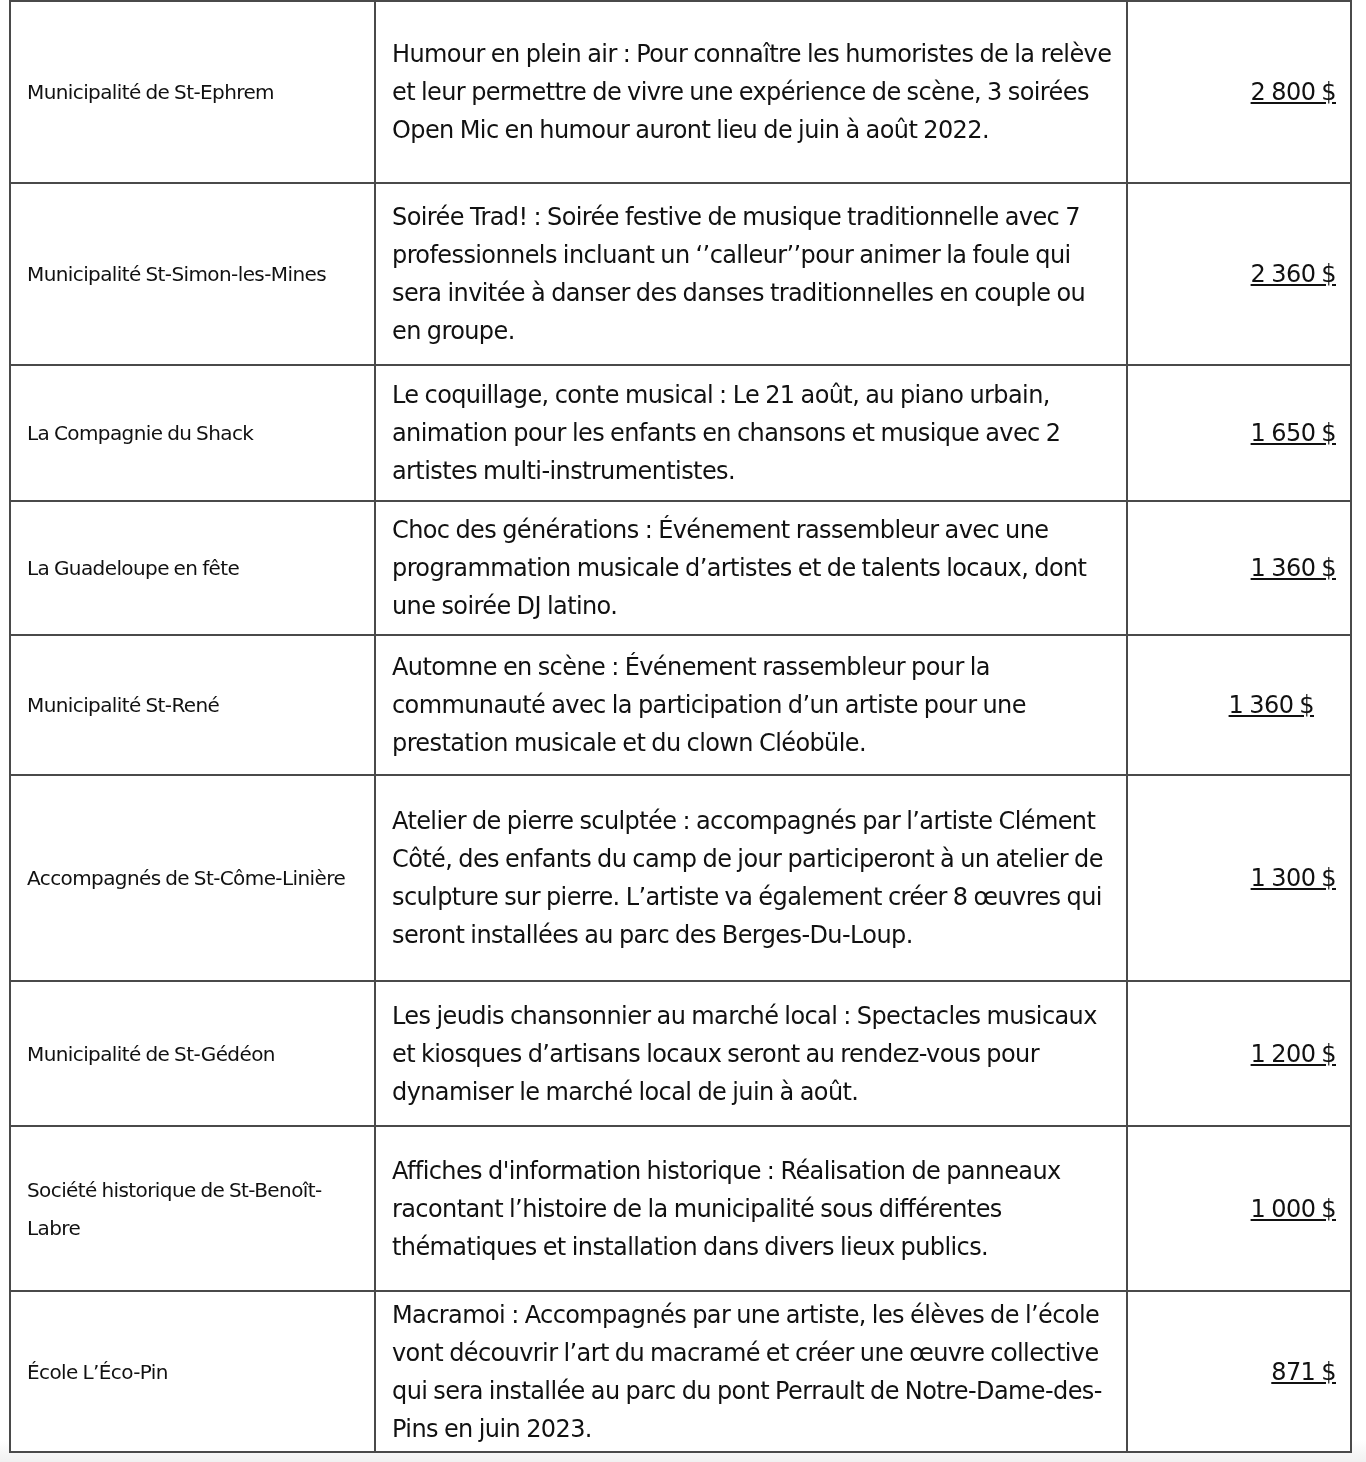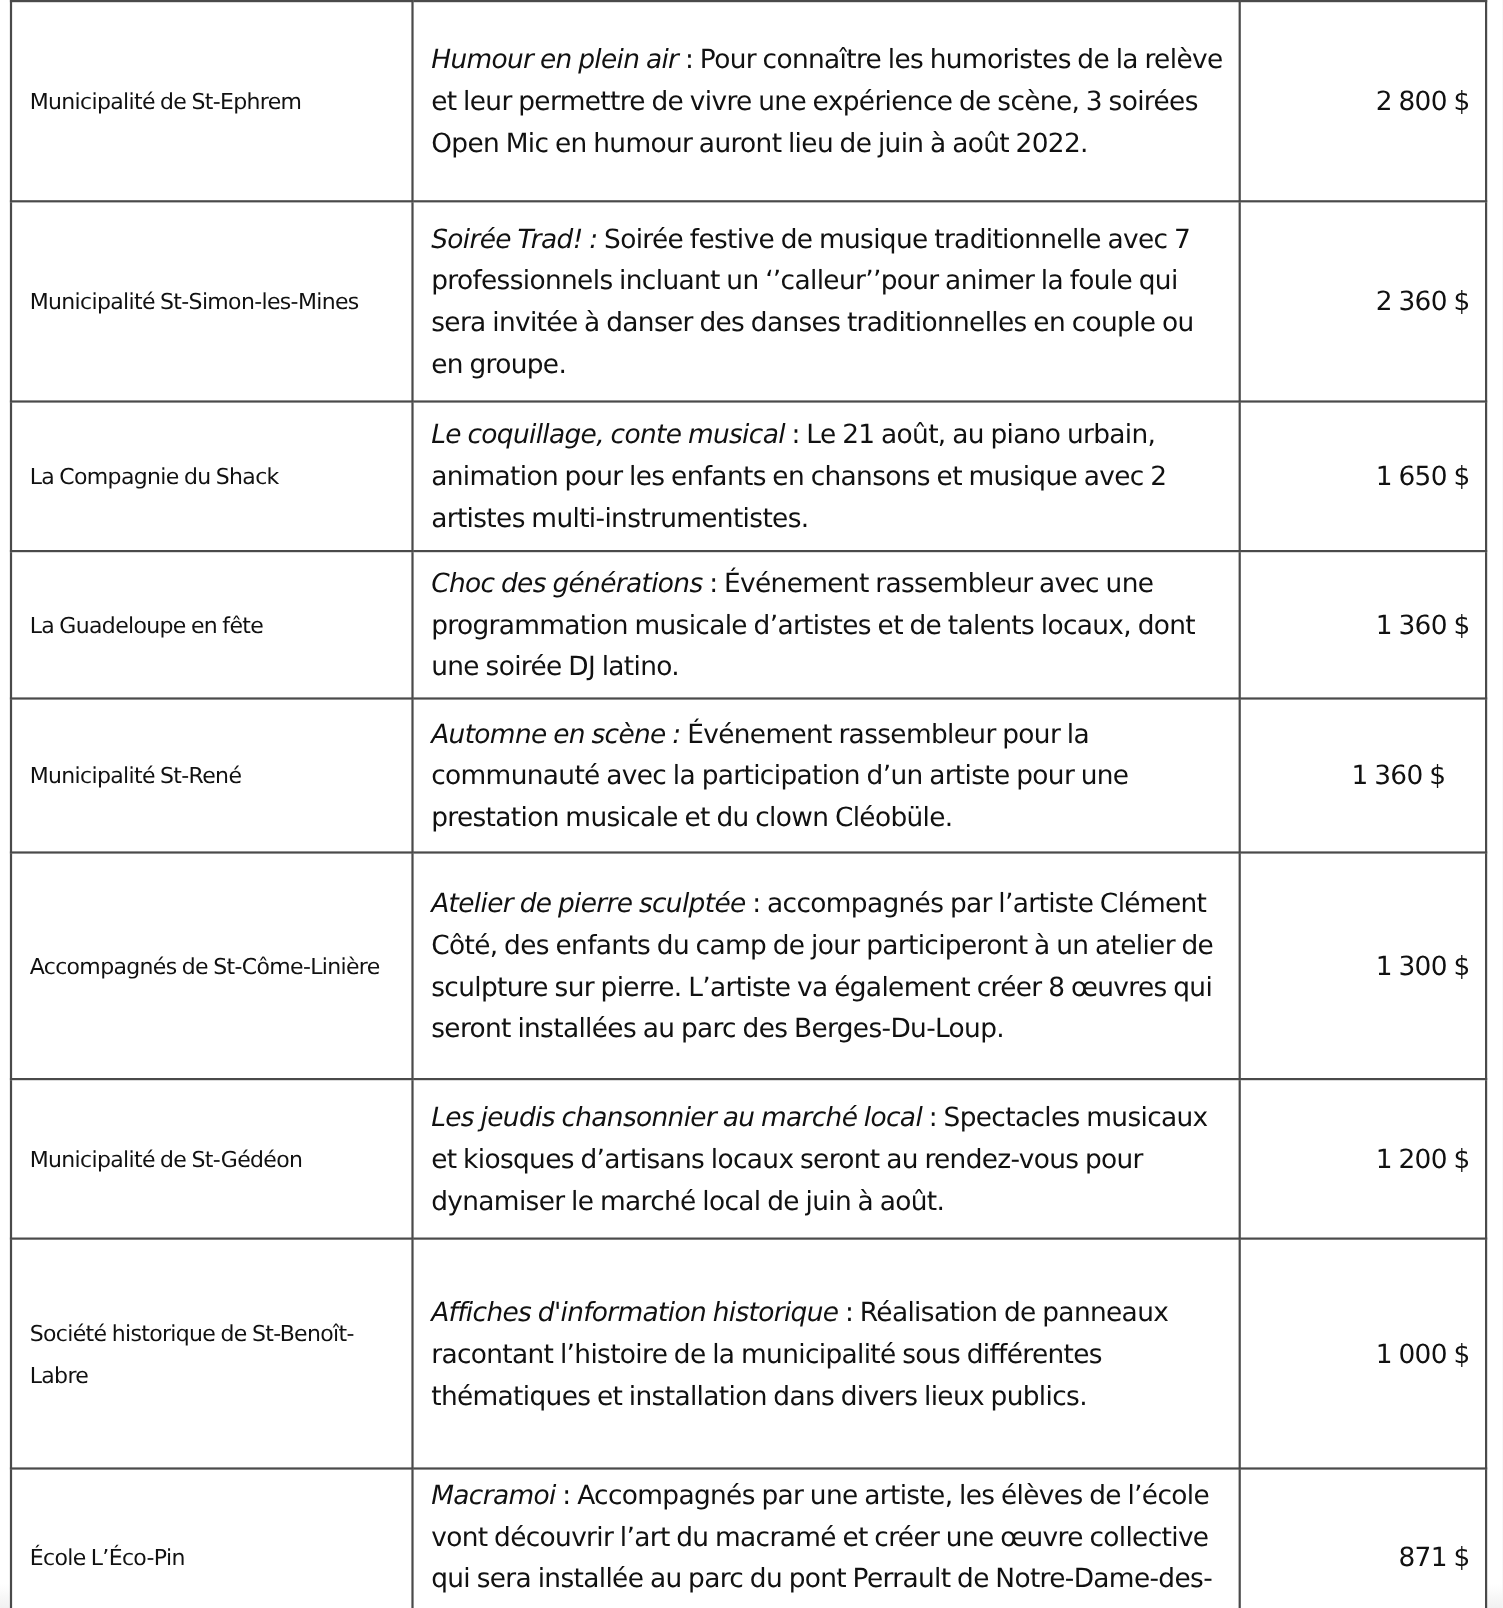--- a/index.html
+++ b/index.html
@@ -39,31 +39,32 @@
     col.c-org { width: 365px; }
     col.c-desc { width: 752px; }
     col.c-amt { width: 224px; }
     td.org { font-size: 20px; }
     td.desc { font-size: 24px; padding-right: 10px; }
     td.amt {
       text-align: right;
       padding-right: 28px;
       white-space: nowrap;
       letter-spacing: 0;
+      text-decoration: underline;
     }
     td.amt.tight { padding-right: 36px; }
-    .title { font-style: italic; }
+    .title { }
     tr.r1 { height: 182px; }
     tr.r2 { height: 182px; }
     tr.r3 { height: 136px; }
     tr.r4 { height: 134px; }
     tr.r5 { height: 140px; }
     tr.r6 { height: 206px; }
     tr.r7 { height: 145px; }
-    tr.r8 { height: 209px; }
+    tr.r8 { height: 165px; }
     tr.r9 { height: 161px; }
   </style>
 </head>
 <body>
 
 <div class="page">
   <table class="grants">
     <colgroup>
       <col class="c-org">
       <col class="c-desc">

